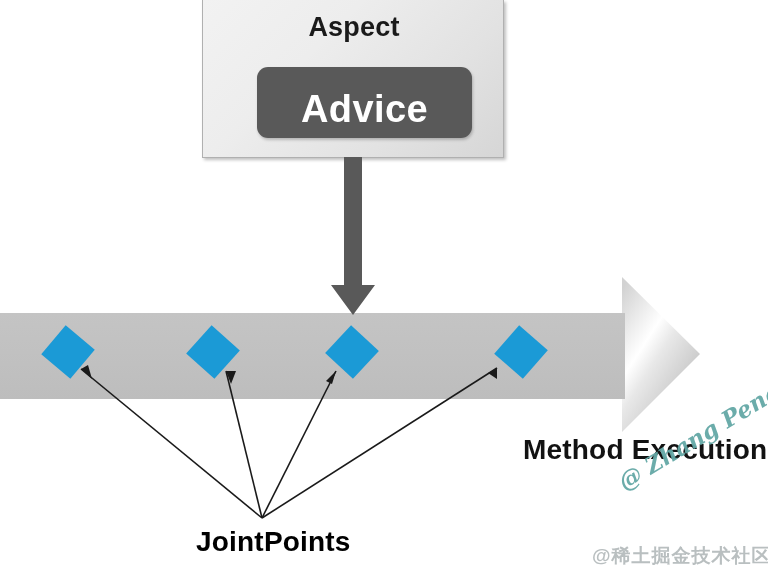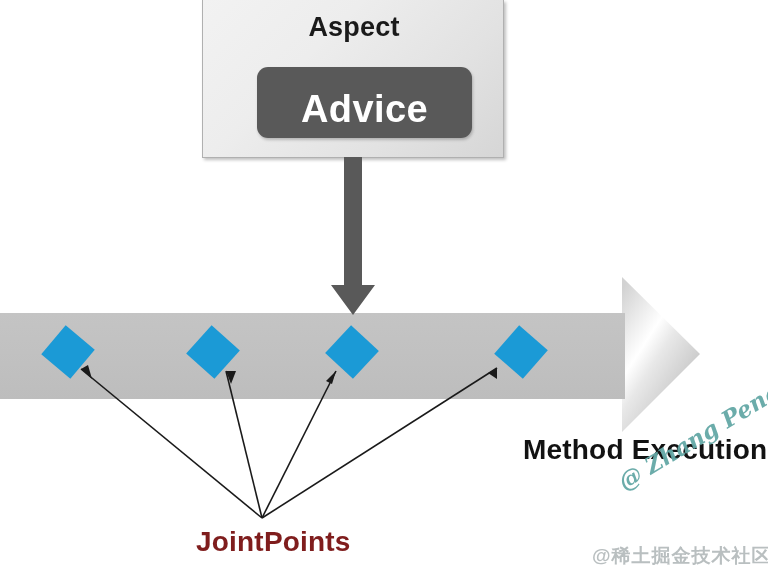--- a/index.html
+++ b/index.html
@@ -101,21 +101,21 @@
     height: 581px;
     pointer-events: none;
   }
 
   
   .jointpoints-label {
     position: absolute;
     left: 196px;
     top: 526px;
     font-size: 28px;
-    color: #7f1d1d;
+    color: #000000;
     letter-spacing: 0.2px;
     white-space: nowrap;
   }
   .method-exec-label {
     position: absolute;
     left: 523px;
     top: 434px;
     font-size: 28px;
     color: #121212;
     letter-spacing: 0.2px;

